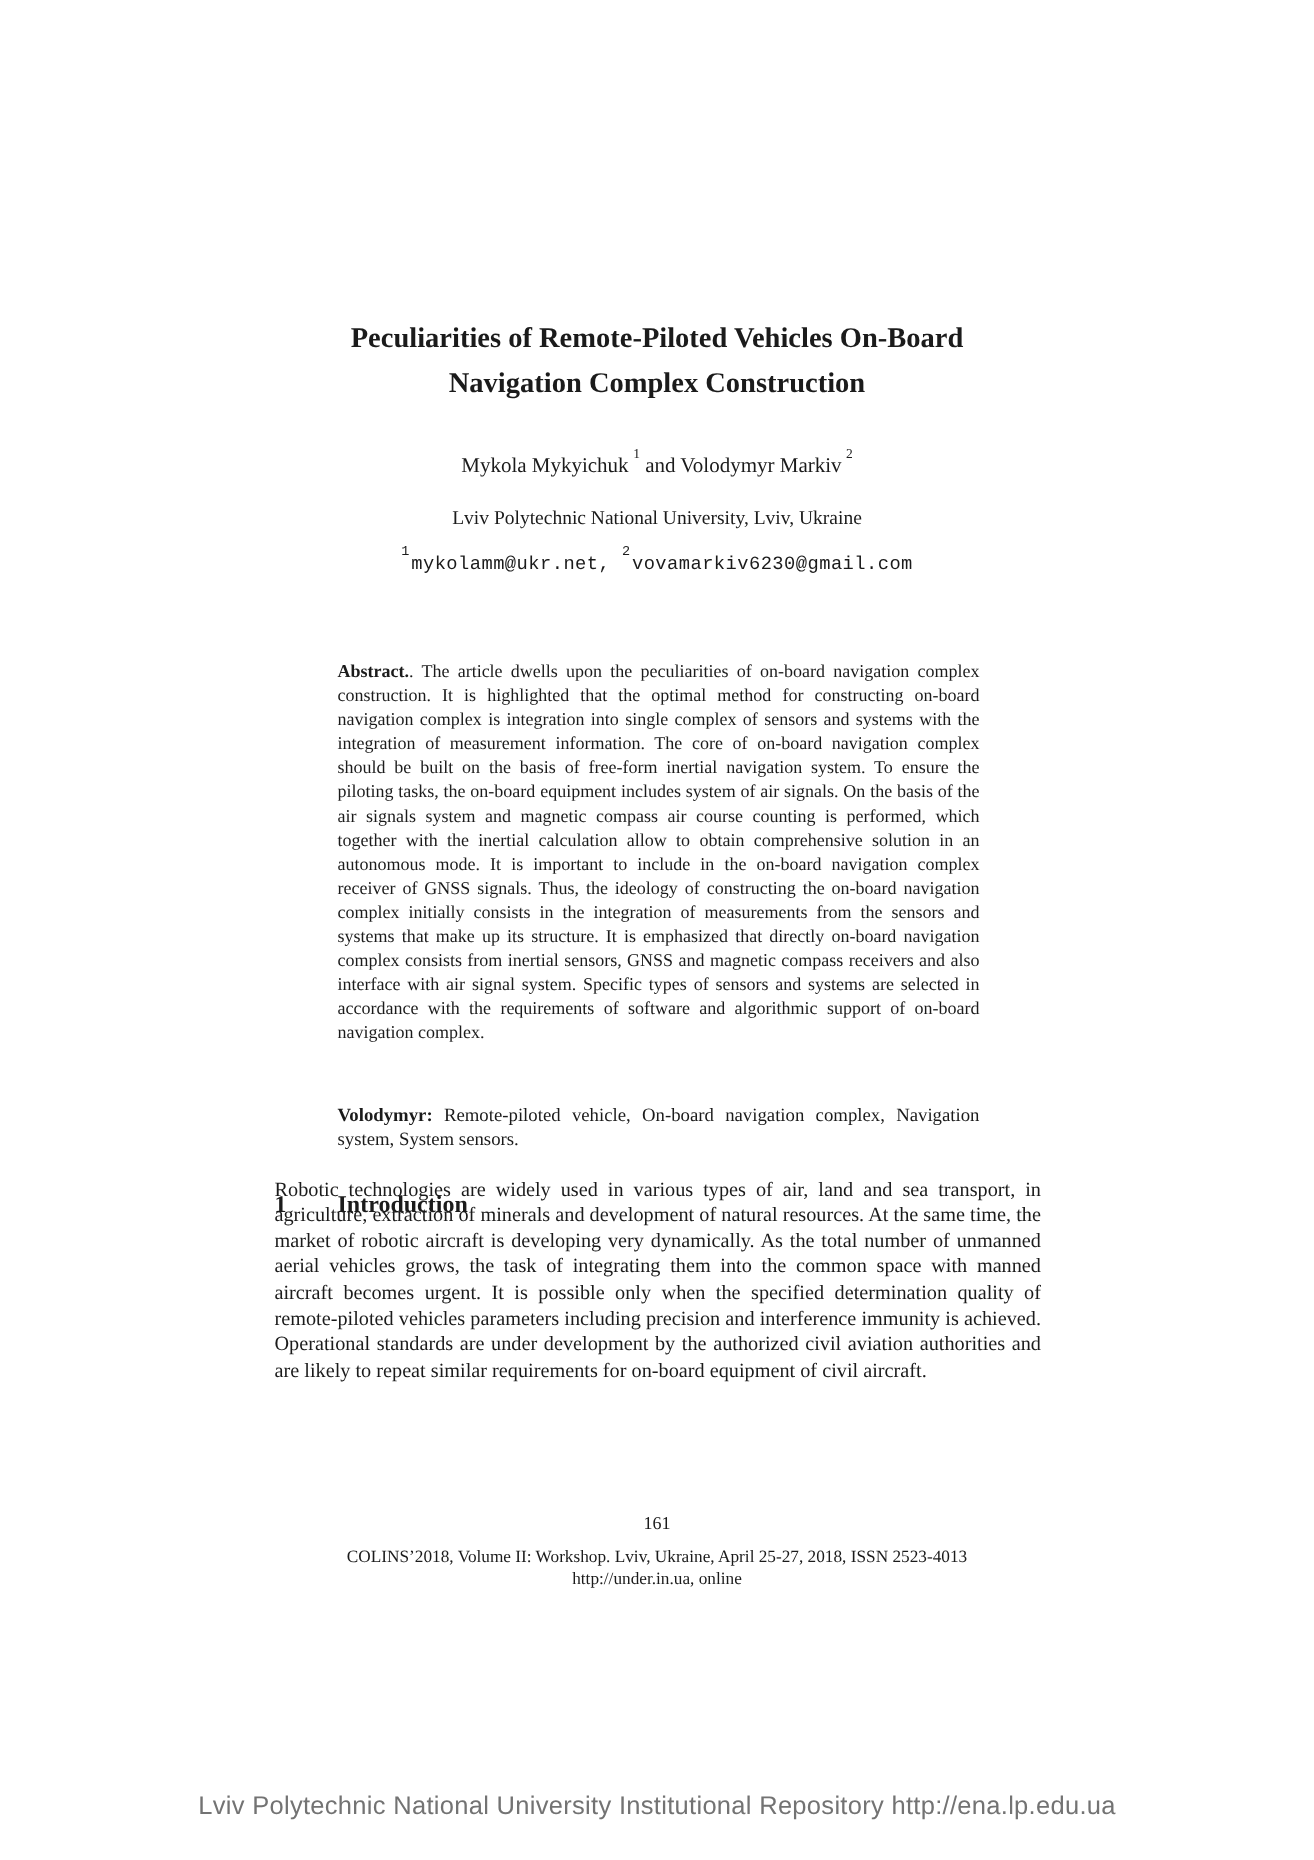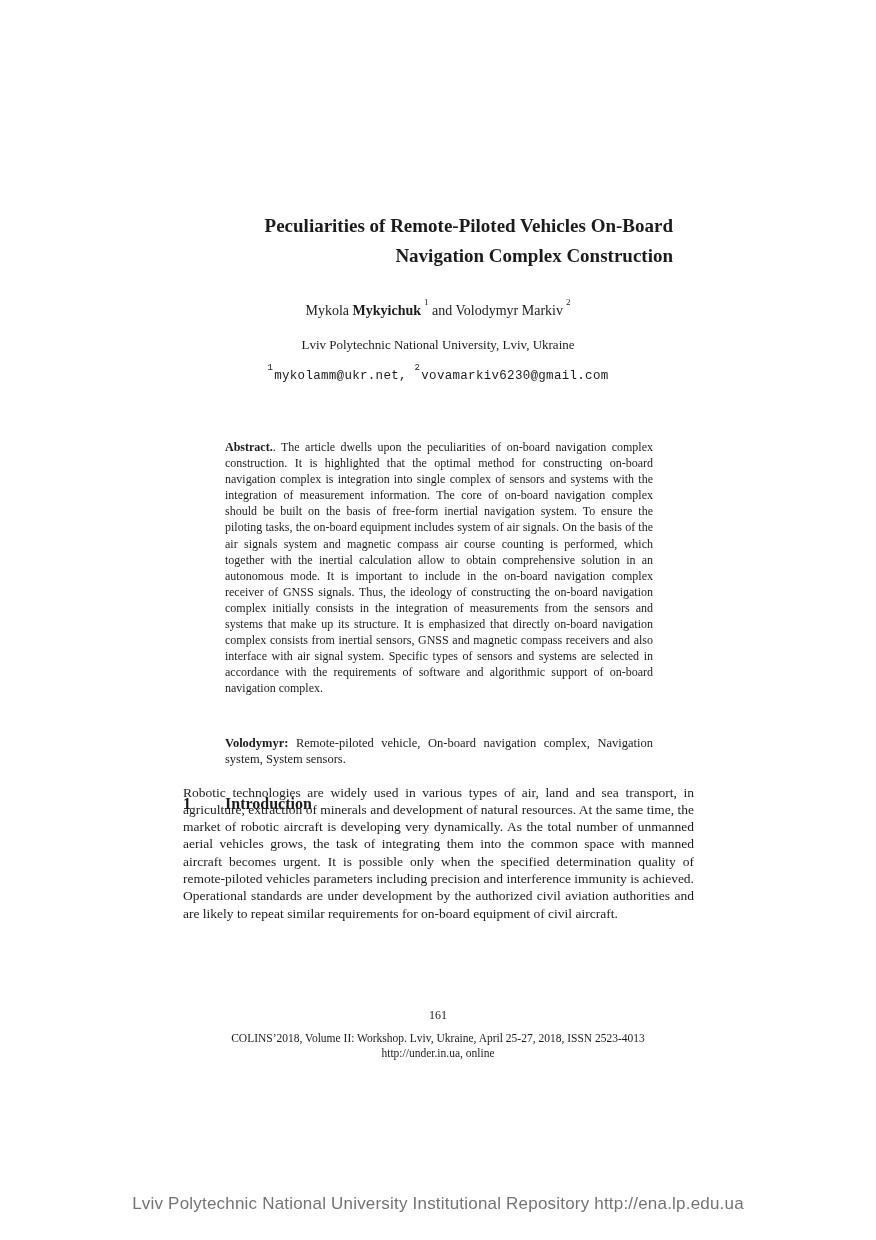--- a/index.html
+++ b/index.html
@@ -16,34 +16,34 @@
     font-family: "Liberation Serif", "DejaVu Serif", serif;
     color: #1b1b1b;
   }
   .paper-title {
     position: absolute;
     top: 211px;
     left: 0;
     right: 0;
     margin: 0 auto;
     width: 470px;
-    text-align: right;
+    text-align: center;
     font-size: 19px;
     font-weight: bold;
     line-height: 30px;
   }
   .authors-line {
     position: absolute;
     top: 301px;
     left: 0;
     right: 0;
     text-align: center;
     font-size: 14px;
   }
-  .authors-line .bold { font-weight: bold; }
+  .authors-line .bold { font-weight: normal; }
   sup.aff {
     font-size: 9px;
     position: relative;
     top: -0.45em;
     margin-left: 3px;
   }
   .affiliation {
     position: absolute;
     top: 337px;
     left: 0;

